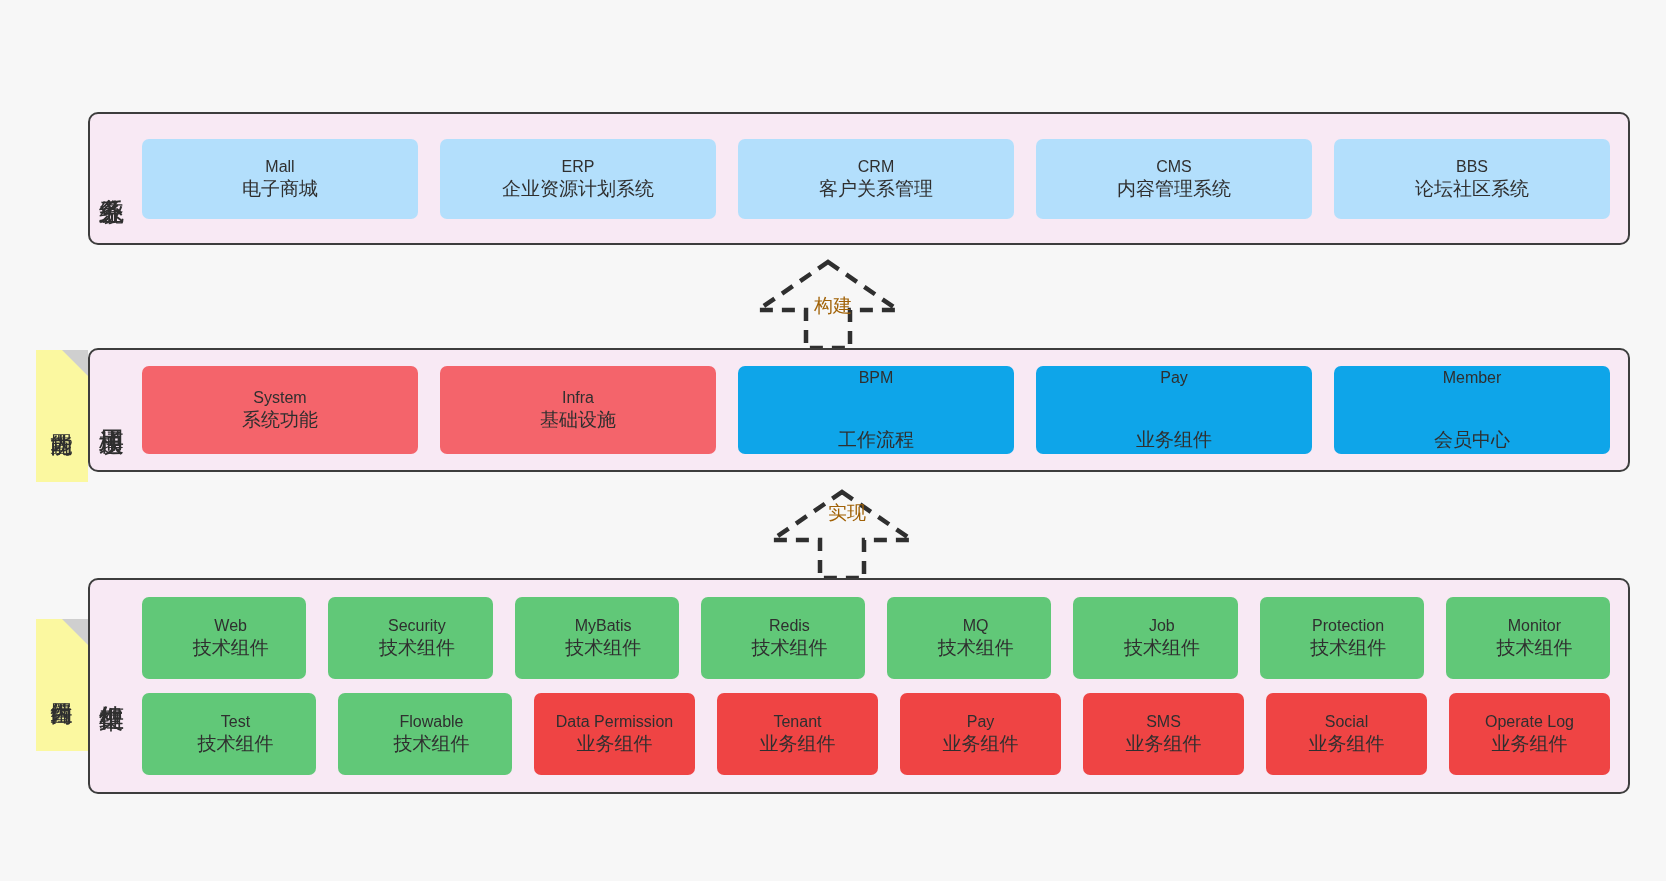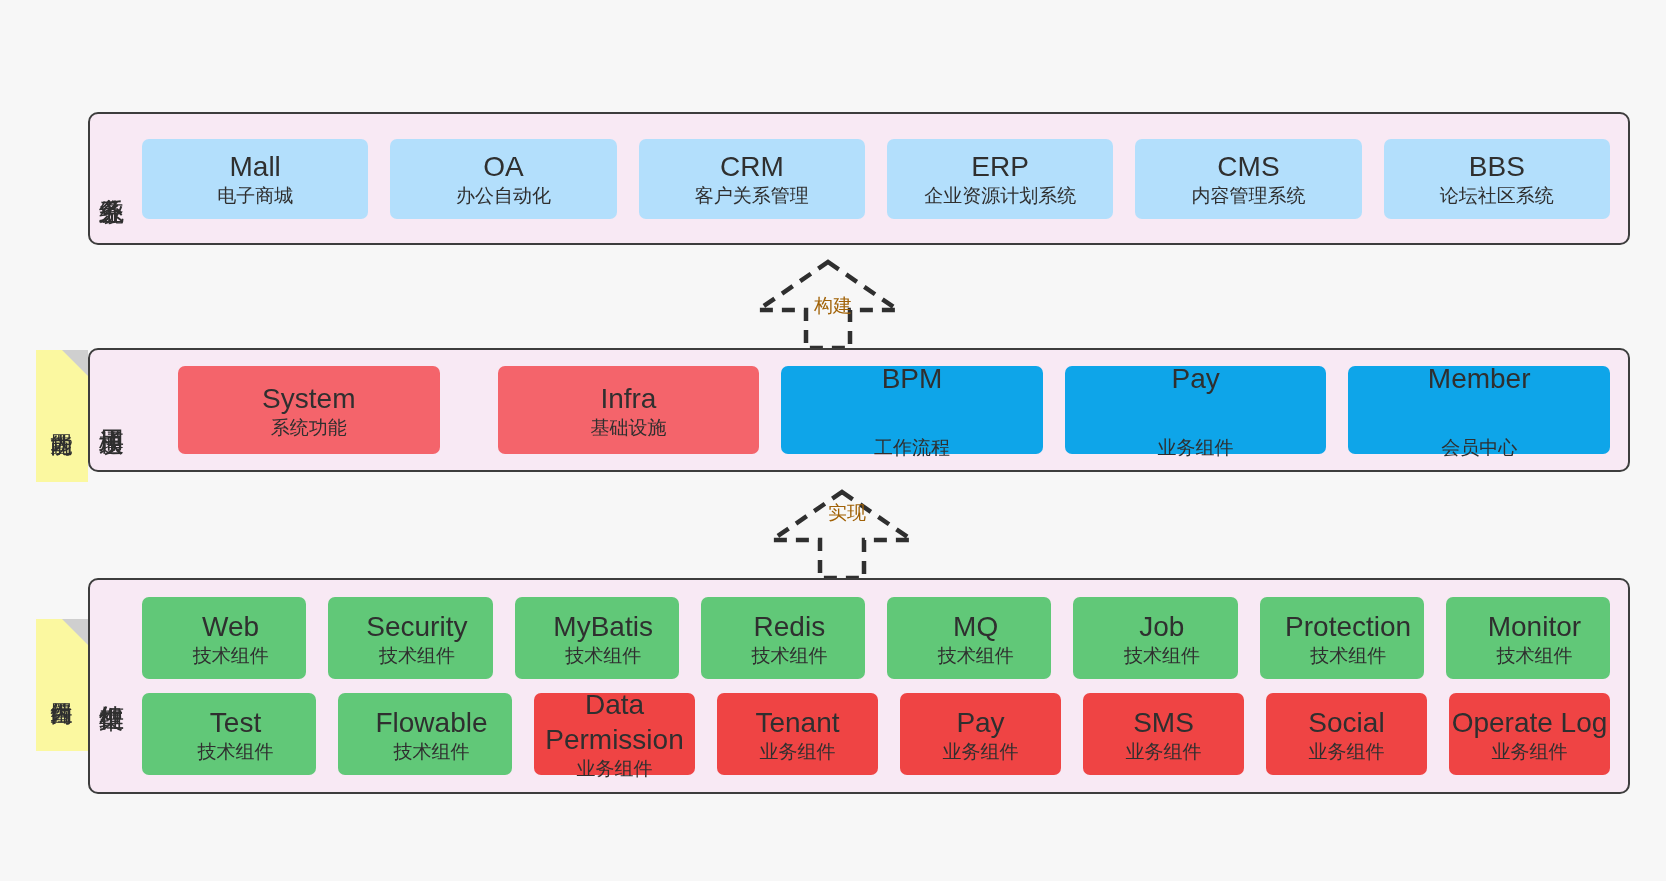--- a/index.html
+++ b/index.html
@@ -74,29 +74,29 @@
     border-radius: 7px;
     display: flex;
     flex-direction: column;
     align-items: center;
     justify-content: center;
     text-align: center;
     line-height: 1.25;
     color: #2f2f2f;
     user-select: none;
   }
-  .card .t1 { font-size: 28px; text-align: center; }
+  .card .t1 { font-size: 16px; text-align: center; }
   .card .t2 { font-size: 19px; }
 
   .card.h-biz   { height: 80px; }
   .card.h-mod   { height: 88px; }
   .card.h-comp  { height: 82px; }
 
   .c-blue        { background: #b3dffc; }
-  .c-red         { background: #f4646b; margin-left: 36px; }
+  .c-red         { background: #f4646b; }
   .c-pink        { background: #0ea5e9; gap: 40px; }
   .c-green       { background: #61c878; padding-left: 13px; }
   .c-lightgreen  { background: #ef4444; }
 
   
   .sticky {
     position: absolute;
     box-sizing: border-box;
     background: #fbf8a0;
     color: #2f2f2f;
@@ -142,33 +142,29 @@
   <div class="layer" id="layer-business" style="left:88px; top:112px; width:1542px; height:133px;">
     <div class="layer-title">业务系统</div>
     <div class="layer-body">
       <div class="row">
 
         <div class="card h-biz c-blue">
           <span class="t1">Mall</span>
           <span class="t2">电子商城</span>
         </div>
 
-        <div class="card h-biz c-blue">
-          <span class="t1">OA</span>
-          <span class="t2">办公自动化</span>
+
+        <div class="card h-biz c-blue">
+          <span class="t1">ERP</span>
+          <span class="t2">企业资源计划系统</span>
         </div>
 
         <div class="card h-biz c-blue">
           <span class="t1">CRM</span>
           <span class="t2">客户关系管理</span>
-        </div>
-
-        <div class="card h-biz c-blue">
-          <span class="t1">ERP</span>
-          <span class="t2">企业资源计划系统</span>
         </div>
 
         <div class="card h-biz c-blue">
           <span class="t1">CMS</span>
           <span class="t2">内容管理系统</span>
         </div>
 
         <div class="card h-biz c-blue">
           <span class="t1">BBS</span>
           <span class="t2">论坛社区系统</span>

